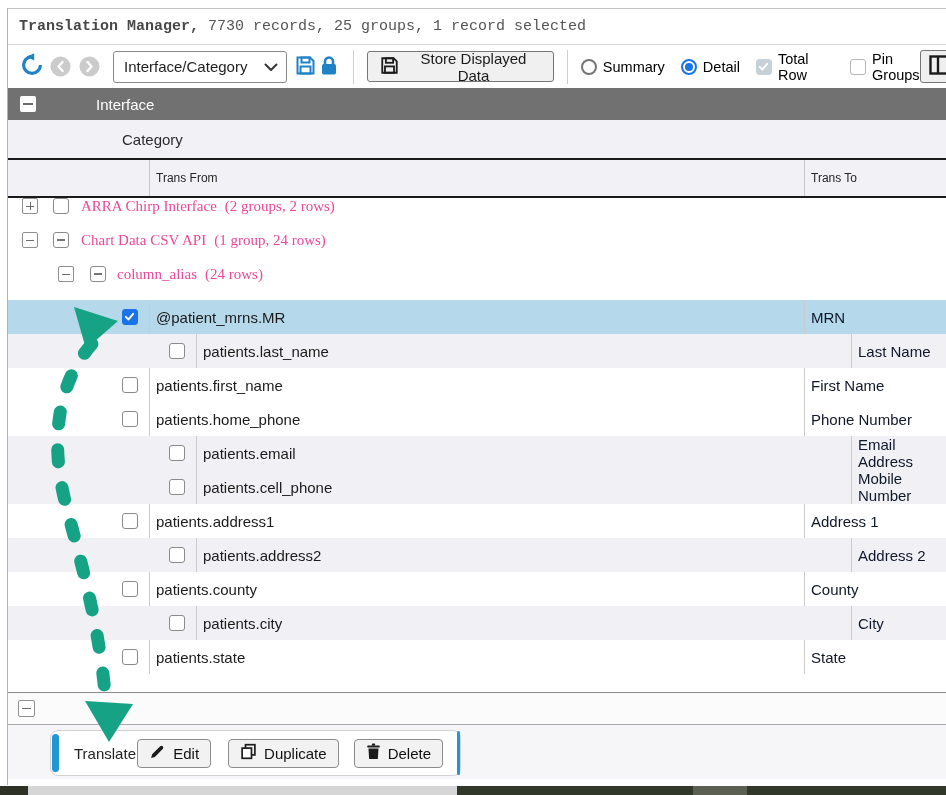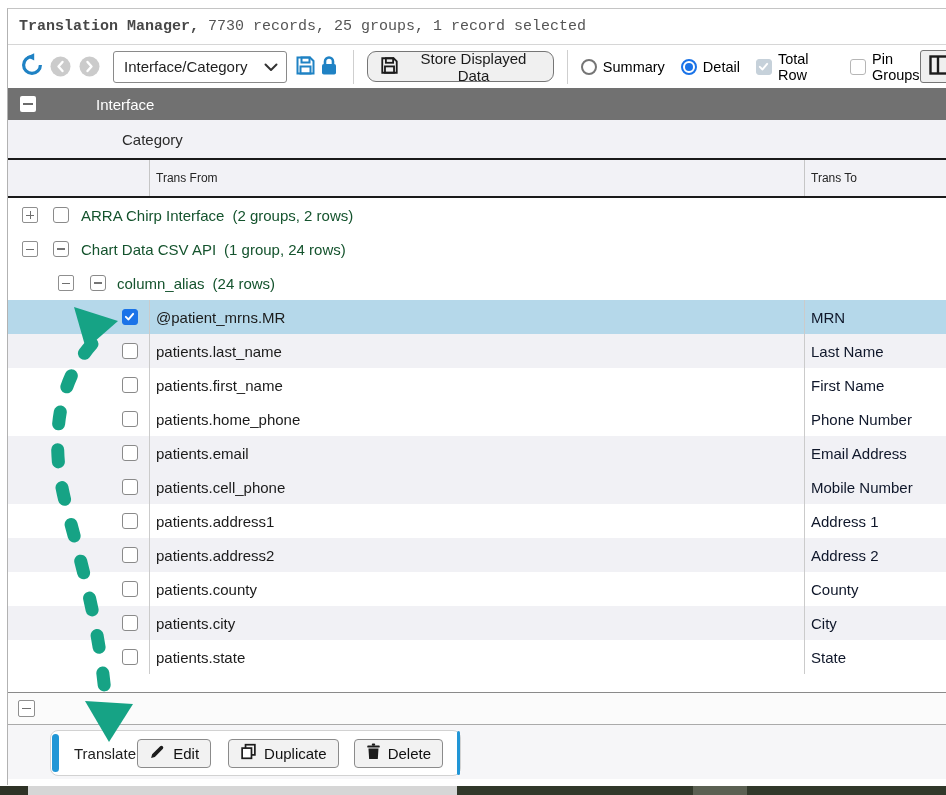--- a/index.html
+++ b/index.html
@@ -18,21 +18,21 @@
 
   
   .toolbar { height:43px; display:flex; align-items:center; padding-left:10px; position:relative; }
   .tb-sep { width:1px; height:34px; background:#cfcfcf; margin:0 13px; flex:none; }
   .icon-btn { border:none; background:none; padding:0; margin:0 2px; display:flex; align-items:center; cursor:pointer; }
   .nav-circle { width:21px; height:21px; margin:0 2px; }
   .dropdown { margin-left:9px; width:181px; height:32px; border:1px solid #8a8a8a; border-radius:3px;
     background:#fff; display:flex; align-items:center; padding:0 8px 0 10px; font-size:15px; color:#1f1f1f; cursor:pointer; }
   .dropdown .dd-label { flex:1; }
   .toolbar .blue-ic { margin-left:8px; }
-  .store-btn { height:31px; padding:0 12px; background:#f0f0f0; border:1px solid #767676; border-radius:9px;
+  .store-btn { height:31px; padding:0 12px; background:#f0f0f0; border:1px solid #767676; border-radius:3px;
     font-size:15px; color:#1b1b1b; display:flex; align-items:center; gap:7px; cursor:pointer;
     font-family:"Liberation Sans", sans-serif; }
   .opt-group { display:flex; align-items:center; gap:6px; font-size:14.5px; color:#000000; }
   .radio { width:16px; height:16px; border-radius:50%; border:2px solid #757575; background:#fff; flex:none; position:relative; cursor:pointer; }
   .radio.checked { border-color:#1a73e8; }
   .radio.checked::after { content:""; position:absolute; left:2px; top:2px; width:8px; height:8px; border-radius:50%; background:#1a73e8; }
   .opt-label { margin-right:10px; }
   .cols-btn { position:absolute; left:912px; top:5px; width:40px; height:33px; background:#efefef;
     border:1px solid #767676; border-radius:3px; display:flex; align-items:center; justify-content:center; cursor:pointer; }
 
@@ -55,39 +55,39 @@
   .cat-header { height:40px; background:#f2f2f6; border-bottom:2px solid #1a1a1a; display:flex; align-items:center;
     padding-left:114px; font-size:15px; color:#2c2c2c; }
   .col-header { height:38px; background:#f2f2f6; border-bottom:2px solid #1a1a1a; display:grid;
     grid-template-columns:142px 655px 1fr; font-size:12px; color:#252525; }
   .col-header .hc { display:flex; align-items:center; padding-left:6px; }
   .col-header .hc.b { border-right:1px solid #c6c6c6; }
 
   
   #rows { height:495px; overflow:hidden; border-bottom:1px solid #8a8a8a; }
   .row { height:34px; font-size:15px; }
-  .row.group { display:flex; align-items:center; color:#14532d; cursor:default; }
+  .row.group { display:flex; color:#ec4899; cursor:default;font-family:Liberation Serif, serif; }
   .expander { width:16px; height:16px; border:1px solid #8f8f8f; border-radius:2px; background:#fff;
     position:relative; flex:none; cursor:pointer; }
   .expander .bh { position:absolute; left:3px; right:3px; top:6.5px; height:1.6px; background:#6f6f6f; }
   .expander .bv { display:none; position:absolute; top:3px; bottom:3px; left:6.5px; width:1.6px; background:#6f6f6f; }
   .expander.plus .bv { display:block; }
   .row.group.lvl1 { padding-left:14px; }
   .row.group.lvl1 .expander { margin-right:15px; }
   .row.group.lvl1 .cb { margin-right:12px; }
   .row.group.lvl2 { padding-left:50px; }
   .row.group.lvl2 .expander { margin-right:16px; }
   .row.group.lvl2 .cb { margin-right:11px; }
   .gcount { margin-left:8px; }
   .row.leaf { display:grid; grid-template-columns:142px 655px 1fr; cursor:default; }
   .row.leaf .cell { display:flex; align-items:center; }
   .row.leaf .gutter { justify-content:flex-end; padding-right:11px; border-right:1px solid #cbcbcb; }
   .row.leaf .from { padding-left:6px; border-right:1px solid #cbcbcb; color:#1b1b1b; }
   .row.leaf .to { padding-left:6px; color:#0f172a; }
-  .row.leaf.shaded { background:#f1f1f5; }
+  .row.leaf.shaded { background:#f1f1f5;padding-left:47px; }
   .row.leaf.selected { background:#b5d8ea; }
 
   
   .collapse-strip { height:32px; background:#fbfbfb; border-bottom:1px solid #aaaaaa;
     display:flex; align-items:center; padding-left:10px; }
   .collapse-strip .expander { width:17px; height:17px; }
   .footer { height:54px; background:#f6f6f8; position:relative; }
   .translate-panel { position:absolute; left:42px; top:5px; width:411px; height:46px; background:#fff;
     border:1px solid #d2d2d2; border-radius:8px; display:flex; align-items:center; }
   .accent-l { width:7px; height:38px; border-radius:4px; background:#2196d6; margin-left:1px; flex:none; }

